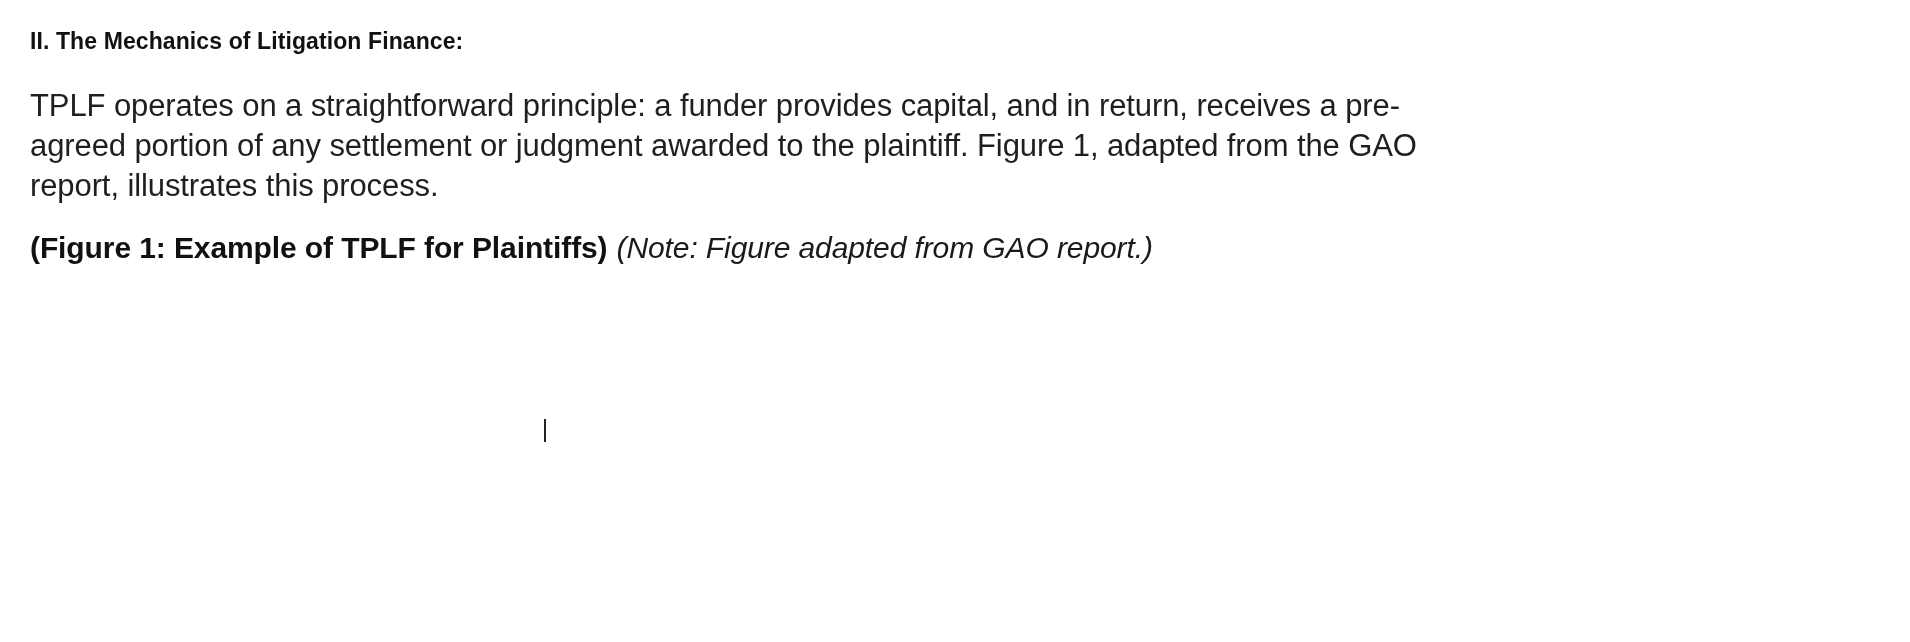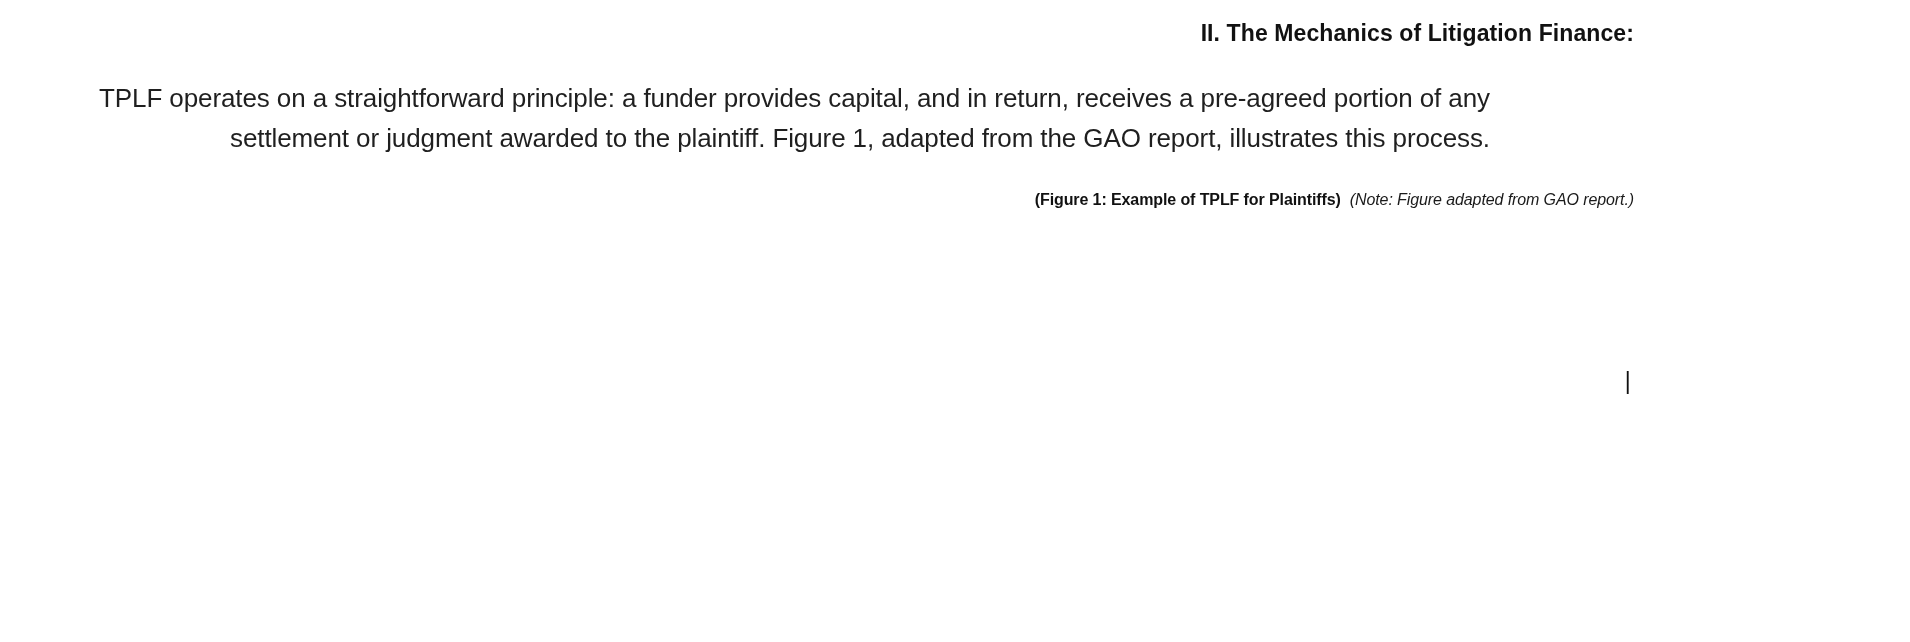--- a/index.html
+++ b/index.html
@@ -12,54 +12,53 @@
   body {
     width: 1910px;
     height: 642px;
     overflow: hidden;
     font-family: "Liberation Sans", sans-serif;
     color: #1a1a1a;
     -webkit-font-smoothing: antialiased;
   }
 
   .page {
-    padding: 18px 30px 0 30px;
+    padding: 26px 30px 0 30px;
     width: 1664px;
     height: 642px;
-    text-align: right;
   }
 
   
   .section-heading {
     font-family: "Liberation Sans", sans-serif;
     font-weight: 700;
     font-size: 23px;
     line-height: 30px;
     color: #111111;
     letter-spacing: 0.1px;
     margin: 0 0 30px 0;
     white-space: nowrap;
   }
 
   
   .body-paragraph {
     font-family: "Liberation Sans", sans-serif;
     font-weight: 400;
-    font-size: 26px;
+    font-size: 31px;
     line-height: 40px;
     color: #1f1f1f;
     margin: 0 18px 26px 0;
     max-width: 1460px;
     letter-spacing: -0.1px;
   }
 
   
   .figure-caption {
     font-family: "Liberation Sans", sans-serif;
-    font-size: 16px;
+    font-size: 30px;
     line-height: 32px;
     margin: 0 0 28px 0;
     white-space: nowrap;
     color: #111111;
     letter-spacing: -0.1px;
   }
   .figure-caption .cap-bold {
     font-weight: 700;
   }
   .figure-caption .cap-note {

